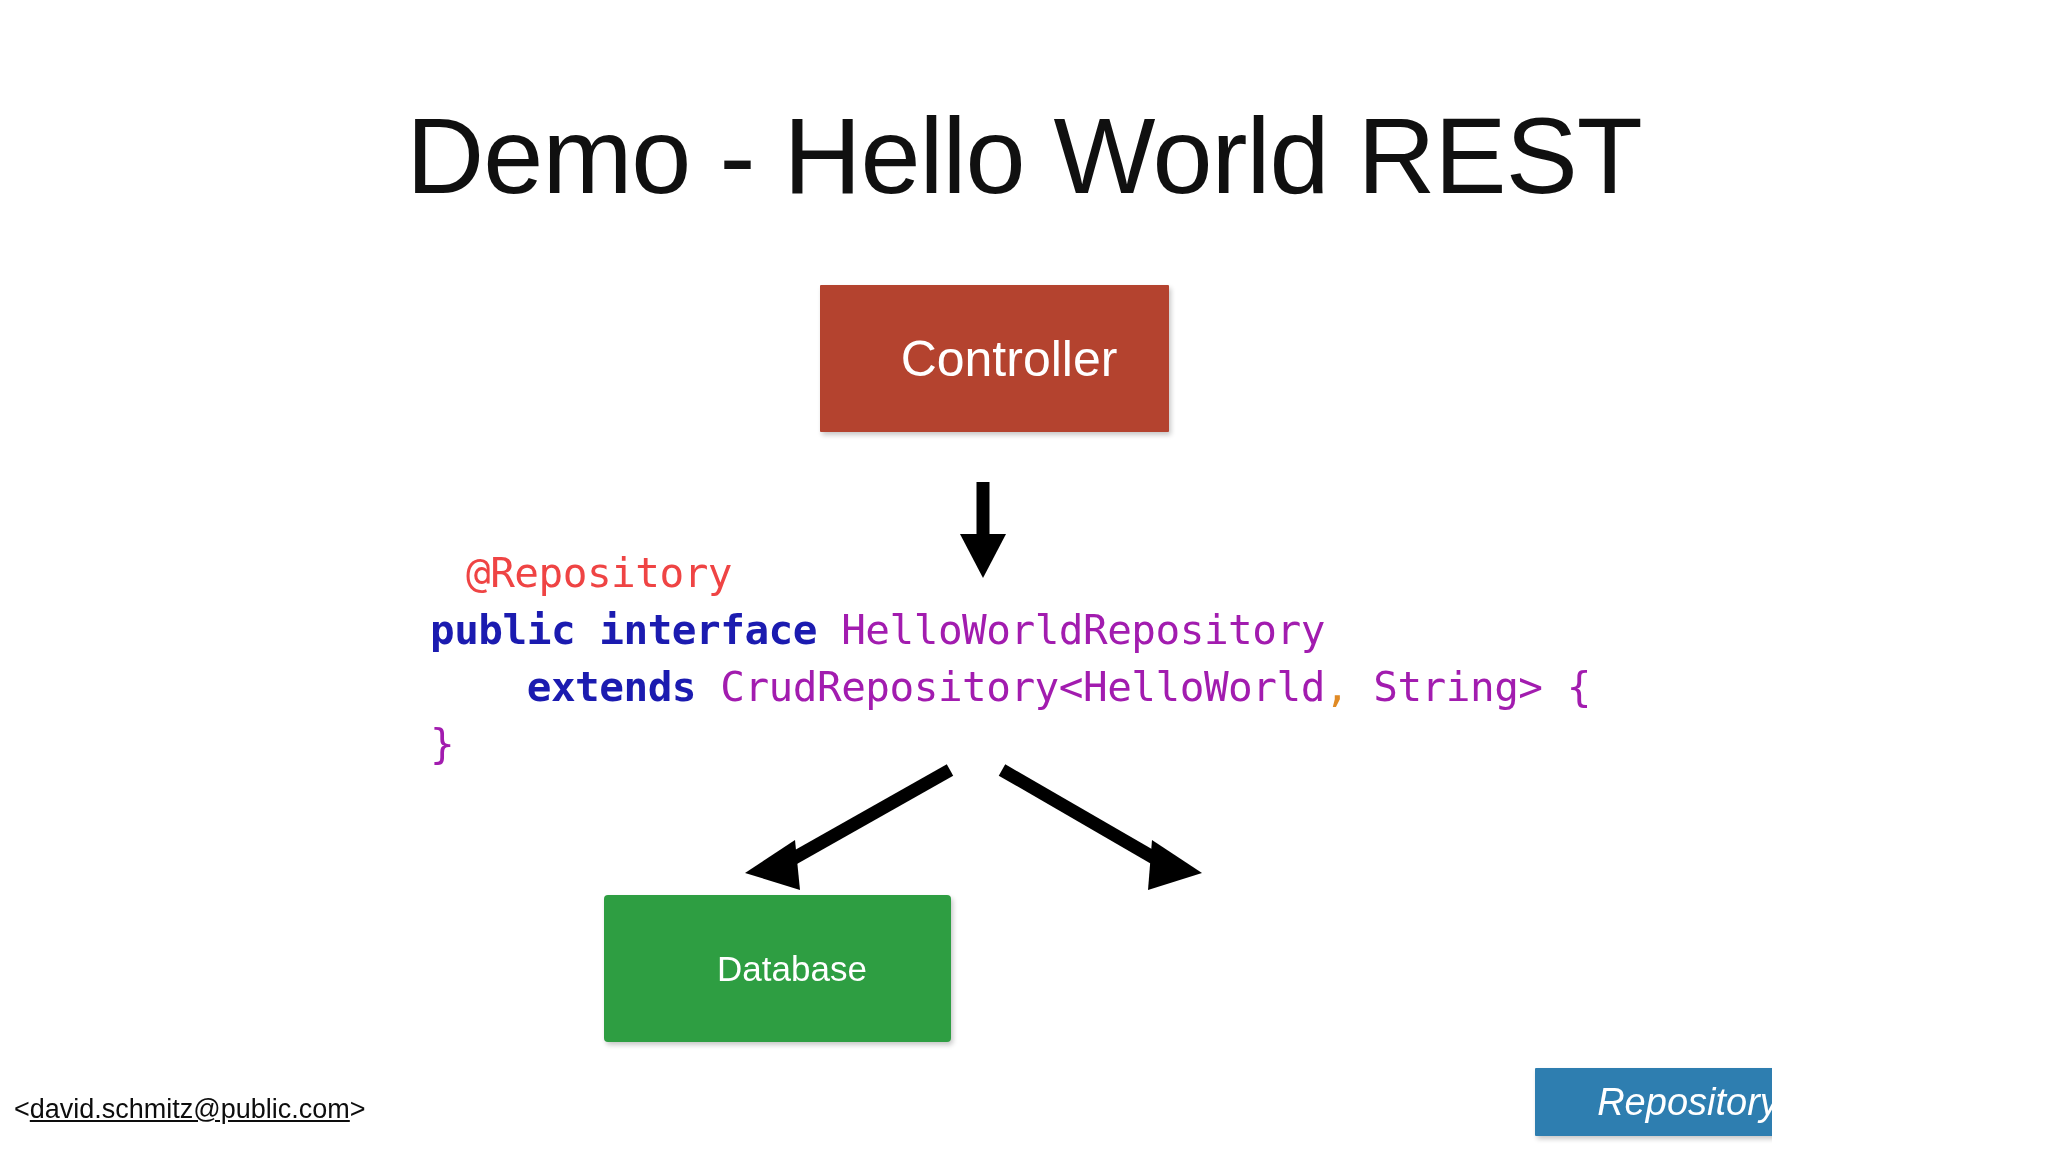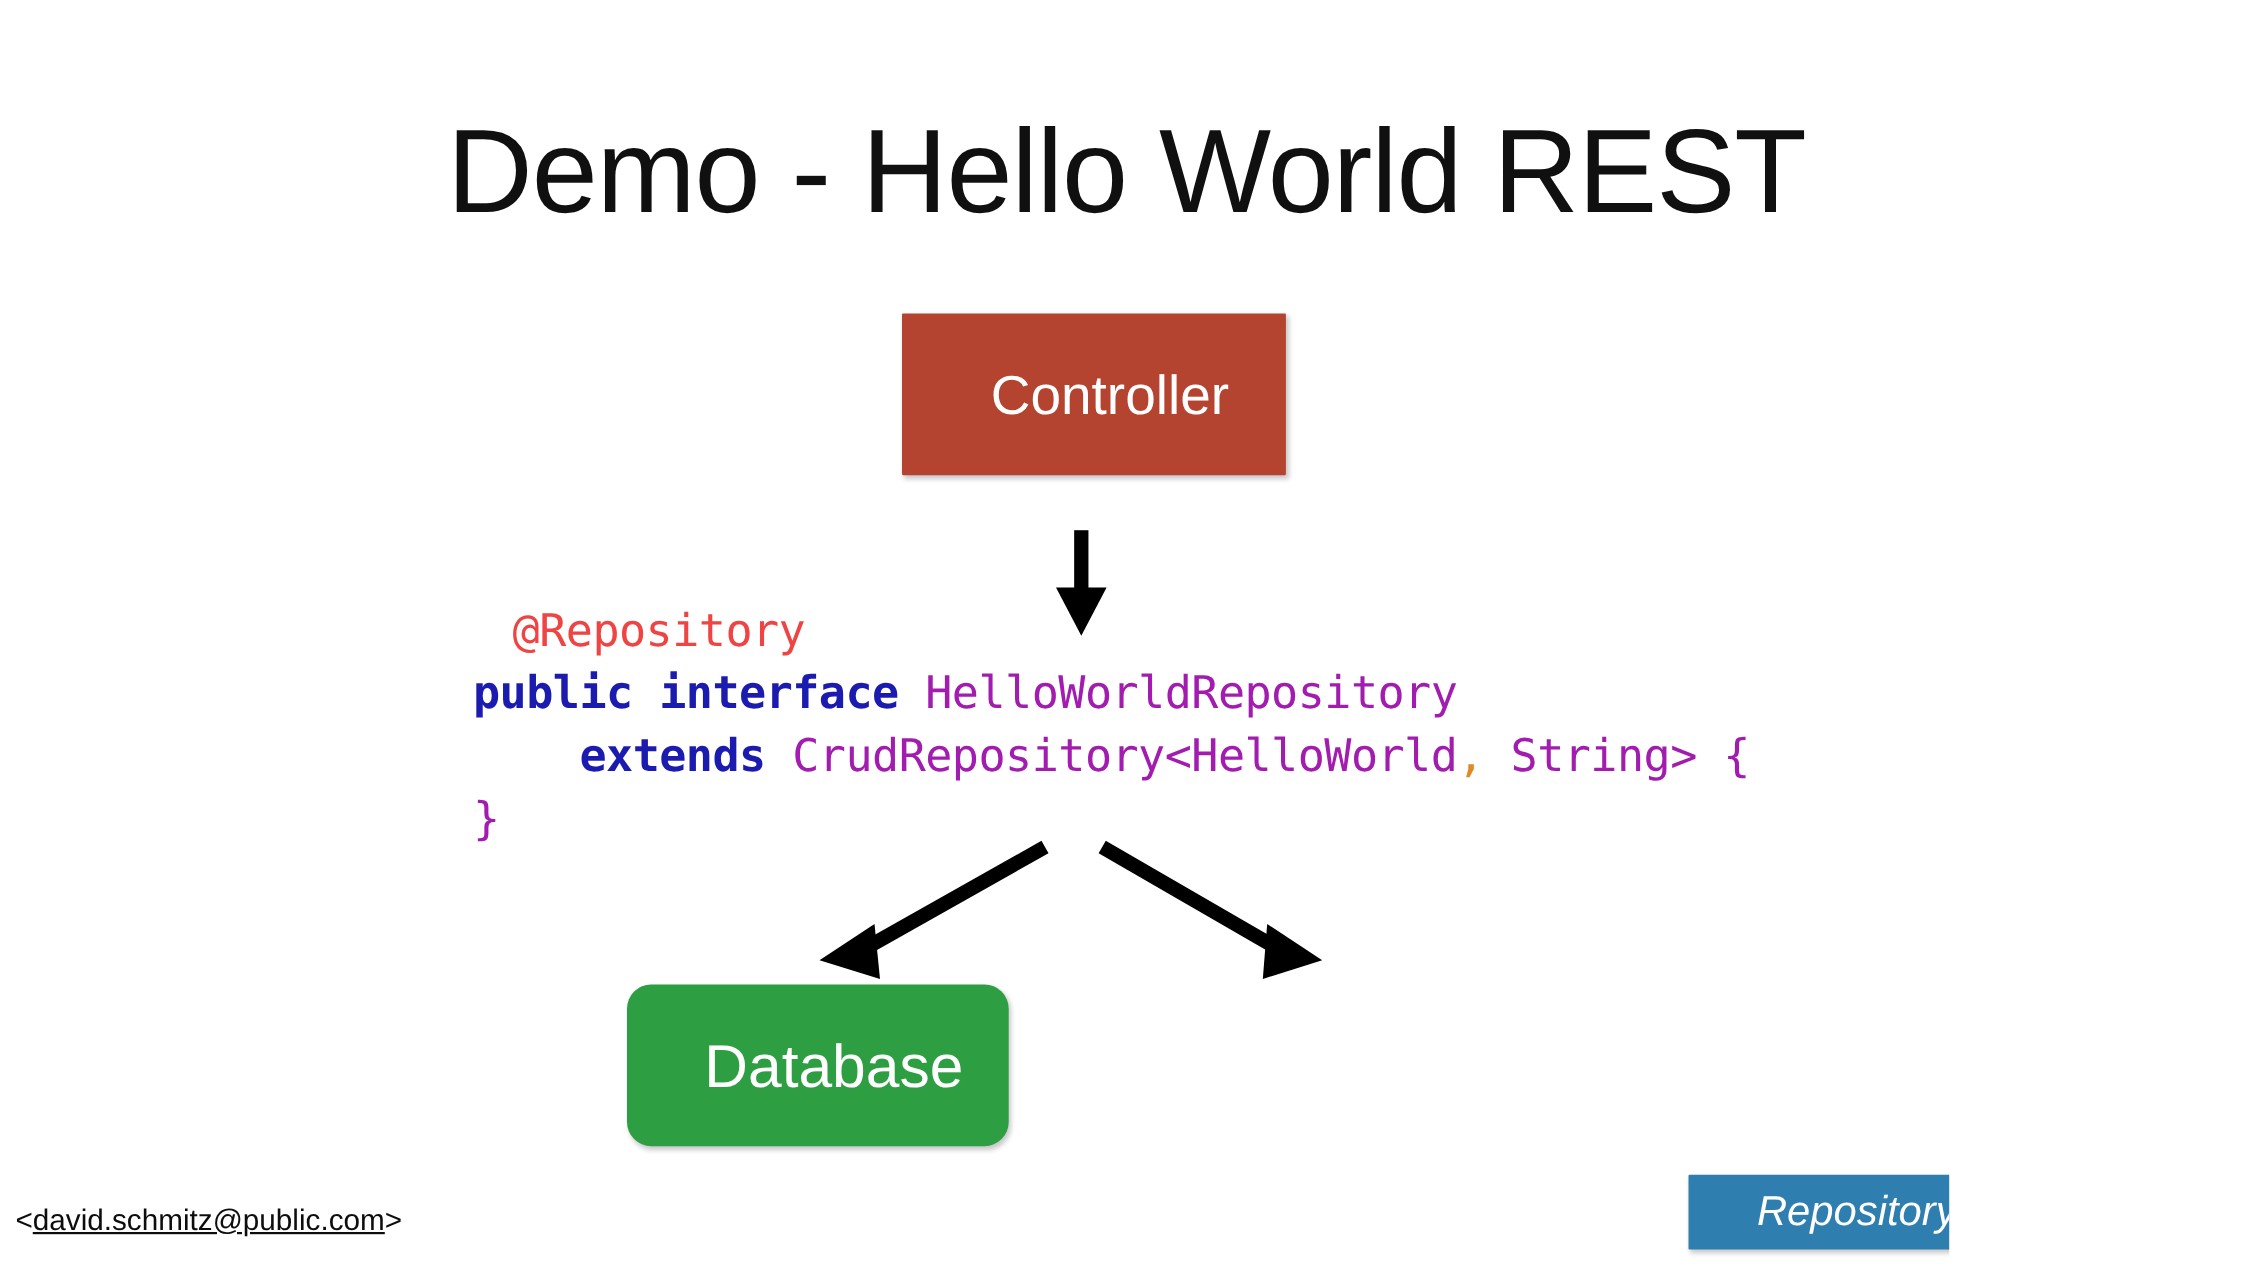--- a/index.html
+++ b/index.html
@@ -51,27 +51,27 @@
     left: 820px;
     top: 285px;
     width: 320px;
     height: 147px;
     background: #b4432f;
     font-size: 50px;
     border-radius: 1px;
   }
 
   #node-database {
-    left: 570px;
+    left: 604px;
     top: 895px;
     width: 318px;
     height: 147px;
     background: #2e9e42;
-    font-size: 55px;
-    border-radius: 22px;
+    font-size: 35px;
+    border-radius: 4px;
   }
 
   #node-entity {
     left: 1140px;
     top: 895px;
     width: 318px;
     height: 147px;
     background: #2e9e42;
     font-size: 55px;
     border-radius: 1px;

